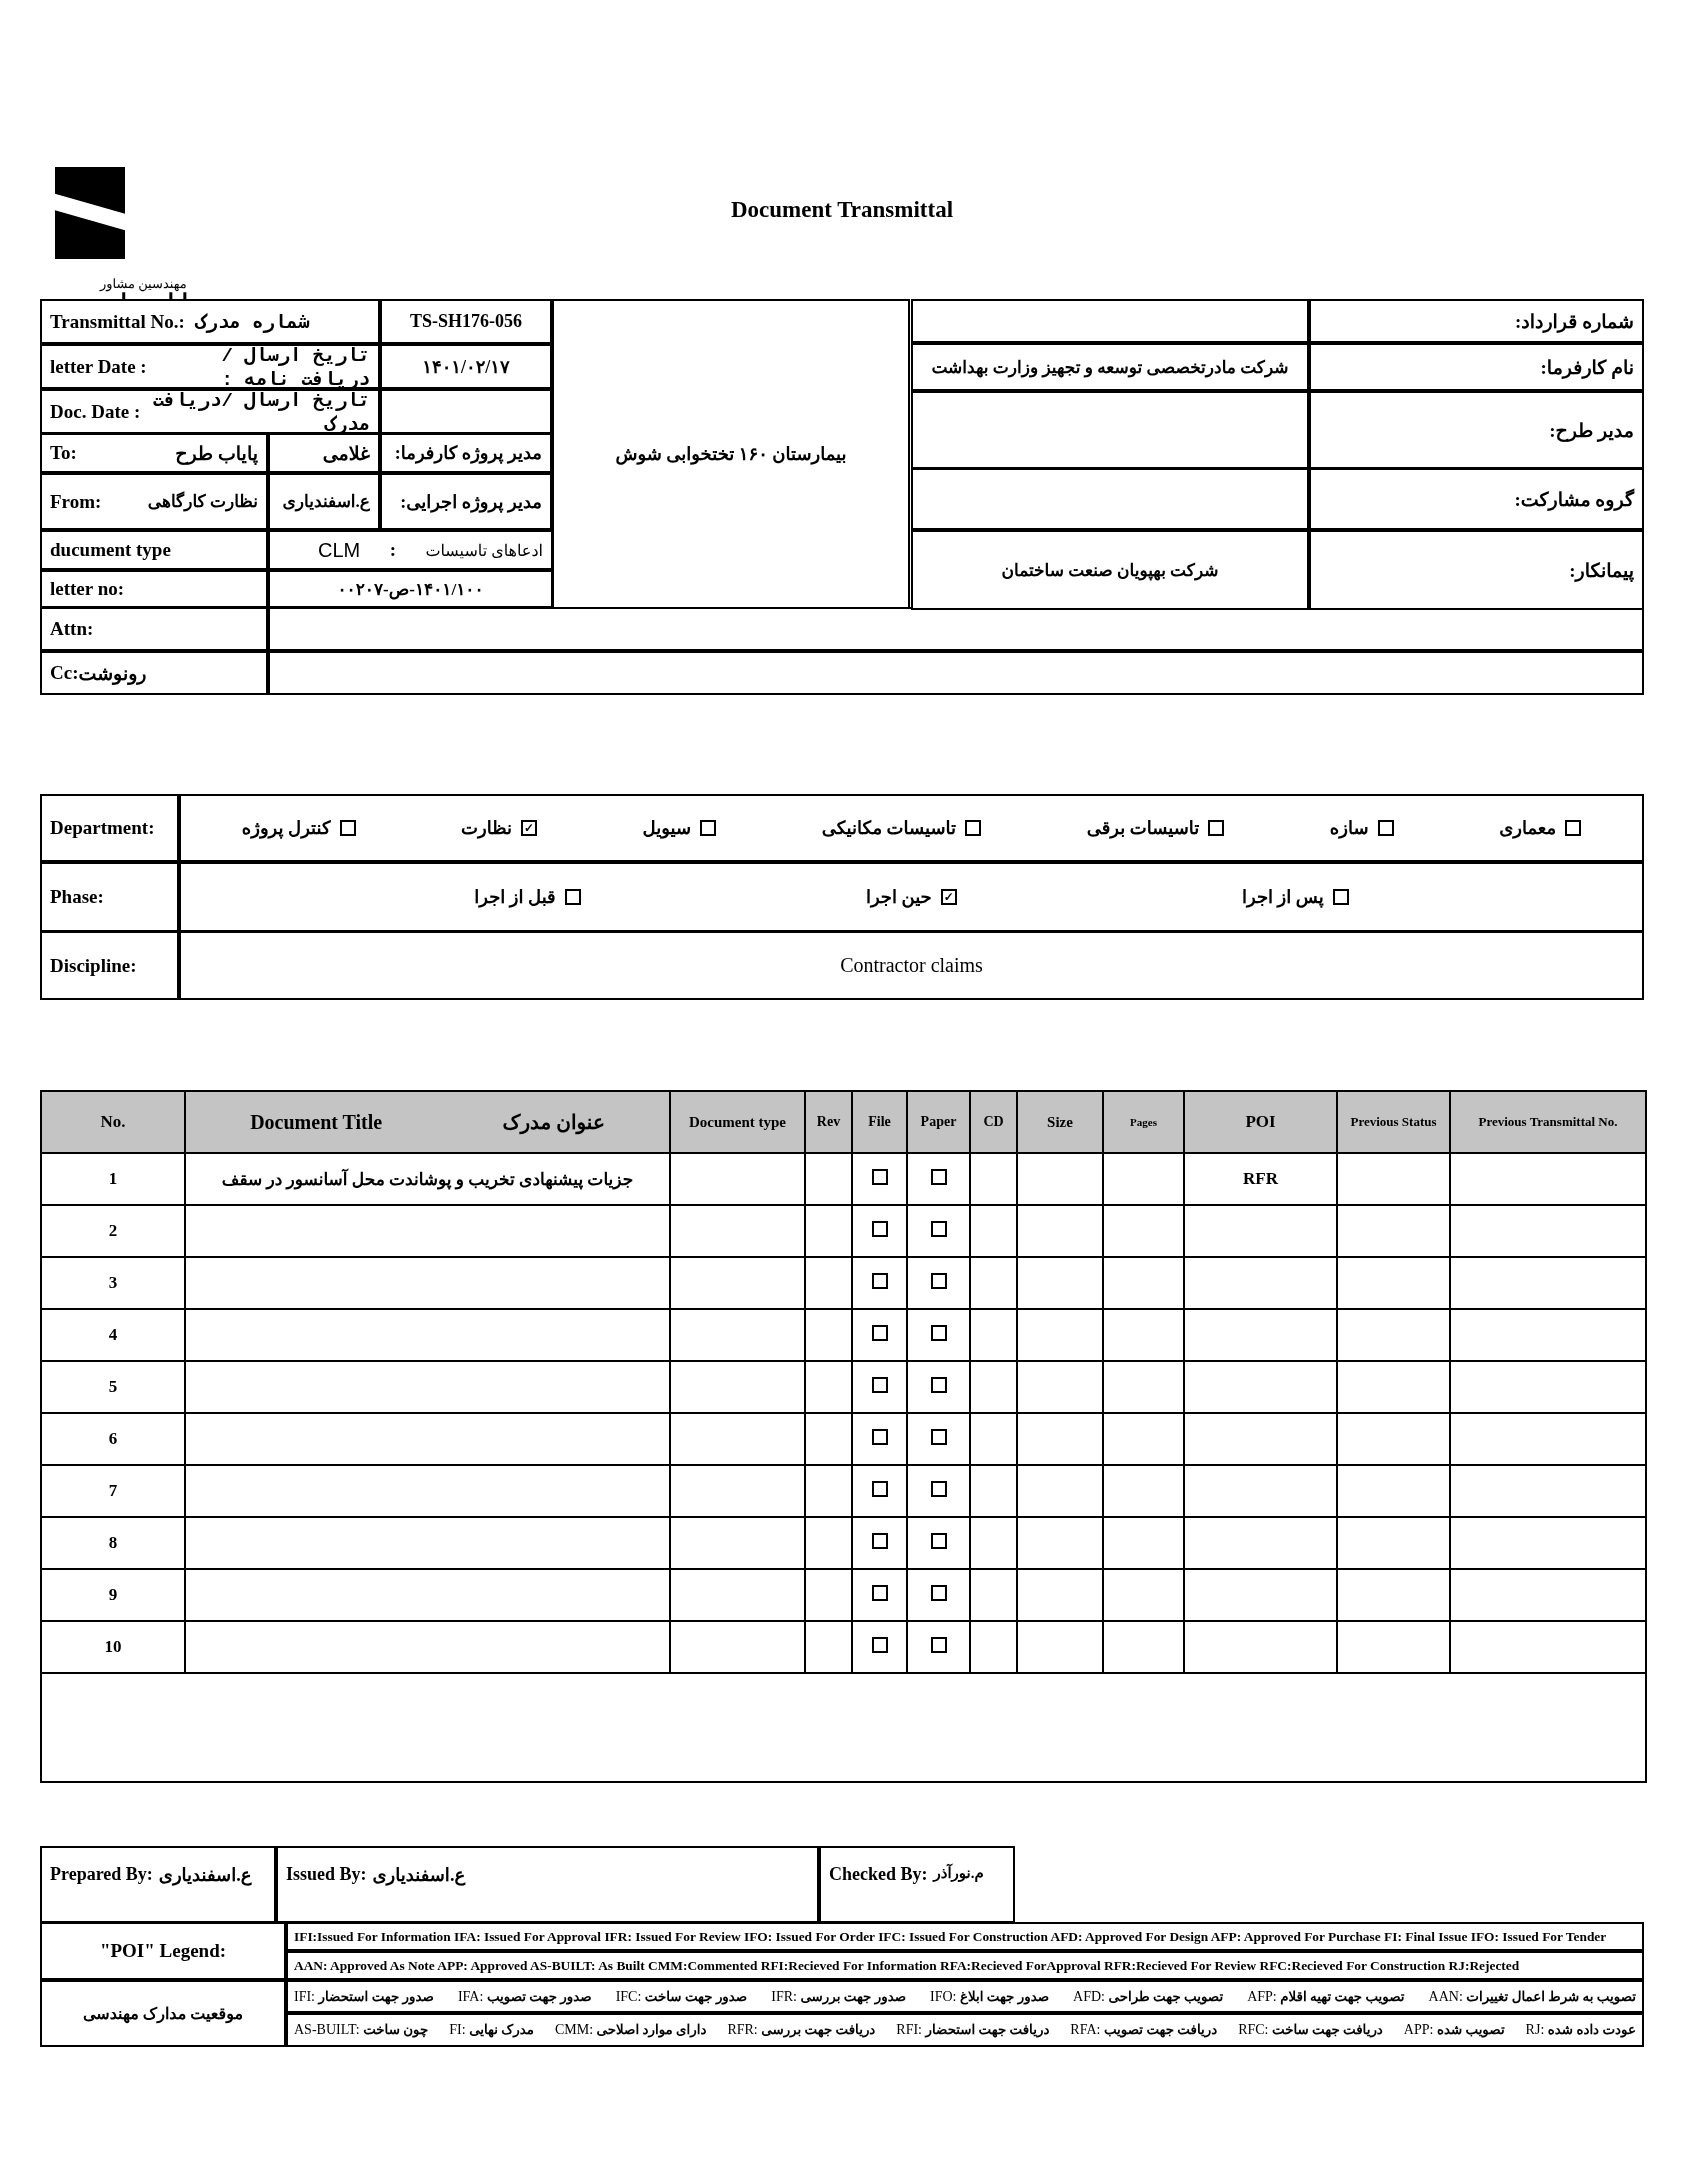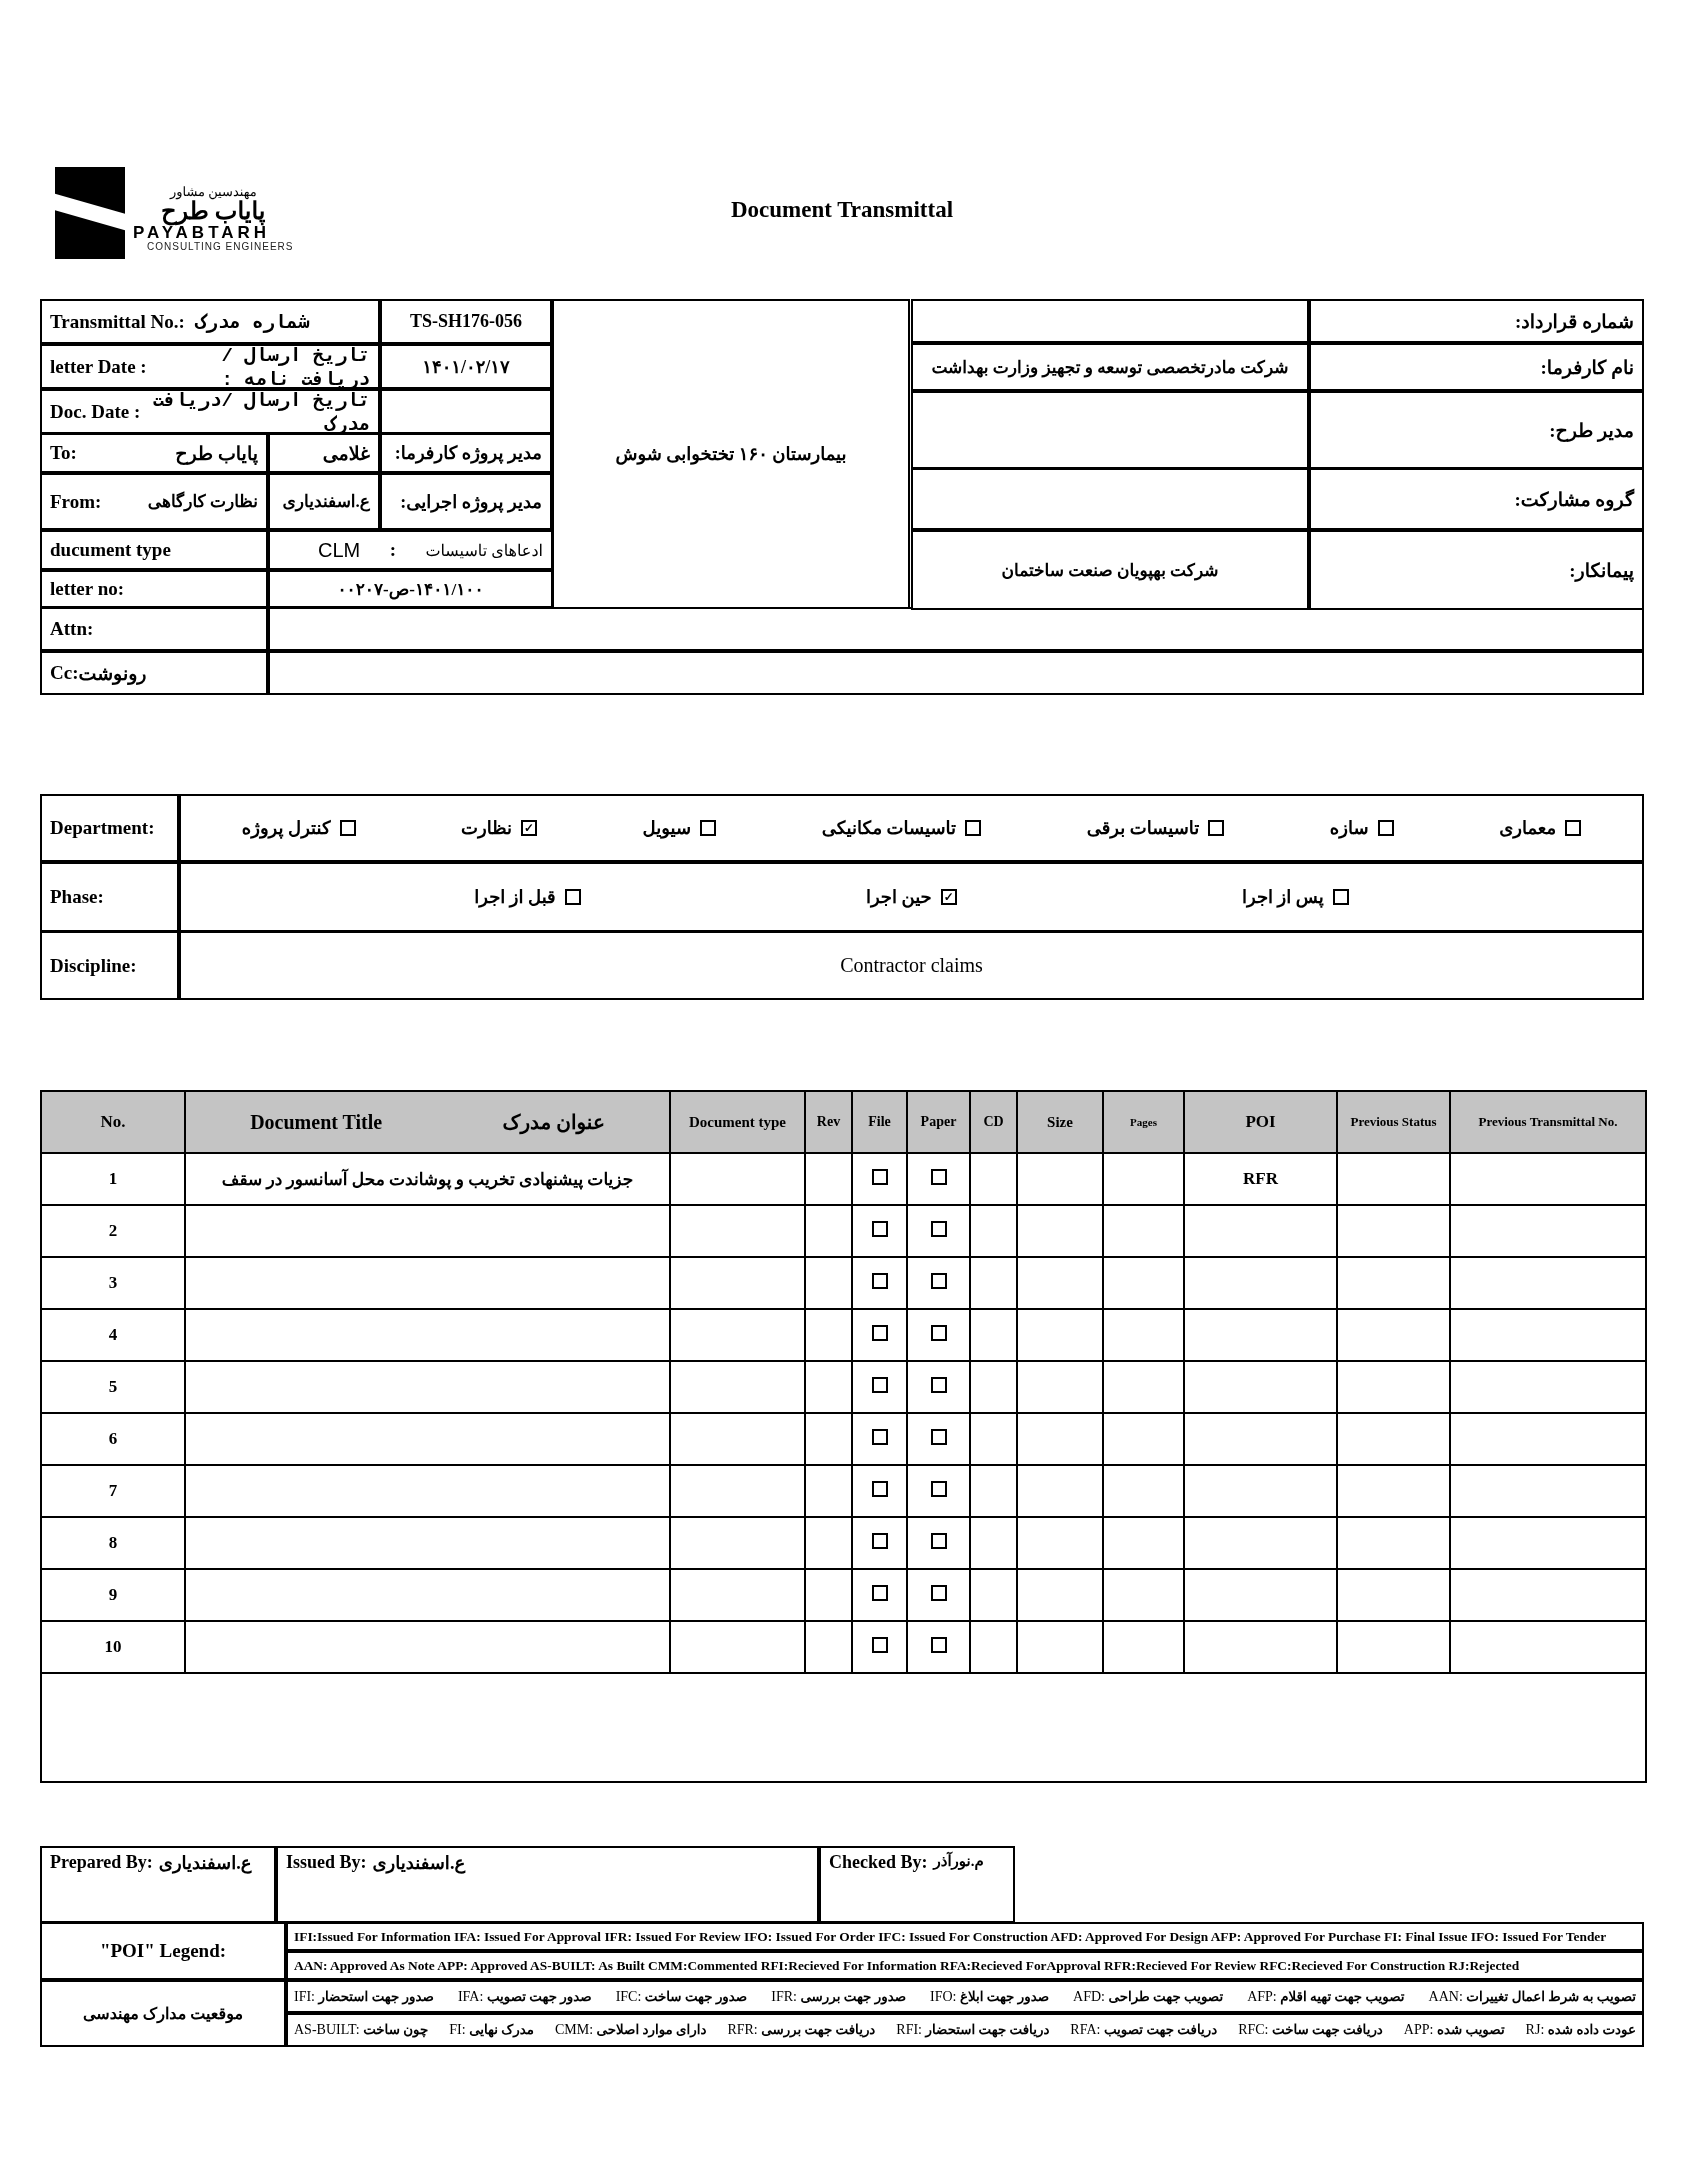--- a/index.html
+++ b/index.html
@@ -1,34 +1,34 @@
 <!DOCTYPE html>
 <html><head>
 <meta charset="utf-8">
 <style>
   html,body{margin:0;padding:0;background:#fff;}
   .page{position:relative;width:1684px;height:2178px;background:#fff;overflow:hidden;
         font-family:"Liberation Serif","DejaVu Serif",serif;color:#000;}
   
-  .logo-wrap{position:absolute;left:55px;top:167px;display:flex;align-items:flex-start;}
+  .logo-wrap{position:absolute;left:55px;top:167px;display:flex;align-items:flex-start;flex-direction:column;}
   .logo-mark{width:70px;height:92px;background:#000;position:relative;overflow:hidden;}
   .logo-swoosh{position:absolute;left:-14px;top:40px;width:119px;height:16px;background:#fff;transform:rotate(16deg);}
   .logo-text{margin-left:8px;padding-top:18px;line-height:1.05;}
   .logo-fa1{font-size:13px;text-align:center;direction:rtl;}
   .logo-fa2{font-size:24px;font-weight:bold;text-align:center;direction:rtl;}
   .logo-en{font-size:17px;font-weight:bold;letter-spacing:4px;font-family:"Liberation Sans","DejaVu Sans",sans-serif;}
   .logo-sub{font-size:10px;letter-spacing:1px;font-family:Liberation Sans, sans-serif;color:#222;padding-left:14px;text-align:center;}
   .doc-title{position:absolute;left:0;top:197px;width:1684px;text-align:center;font-size:23px;font-weight:bold;}
   
   .tbl{position:absolute;left:40px;width:1604px;}
   .cell{position:absolute;border:2px solid #000;box-sizing:border-box;display:flex;align-items:center;
         padding:0 8px;font-weight:bold;font-size:19px;background:#fff;}
   .cell.rtl{direction:rtl;}
   .cell.center{justify-content:center;}
-  .cell.top{align-items:flex-start;padding-top:4px;}
+  .cell.top{align-items:flex-start;padding-top:16px;}
   .fa{direction:rtl;unicode-bidi:embed;}
   .spread{justify-content:space-between;}
   .enfa-en{white-space:nowrap;}
   .enfa-fa{margin-left:10px;direction:rtl;unicode-bidi:embed;font-family:Liberation Mono, monospace;}
   
   .cb{display:inline-flex;align-items:center;justify-content:center;width:16px;height:16px;
       border:2px solid #000;box-sizing:border-box;font-size:12px;line-height:1;background:#fff;flex:0 0 auto;}
   .check-item{display:inline-flex;align-items:center;gap:9px;direction:ltr;}
   .check-item .ci-label{font-weight:bold;font-size:18px;direction:rtl;unicode-bidi:embed;}
   .opts{justify-content:space-around;}

